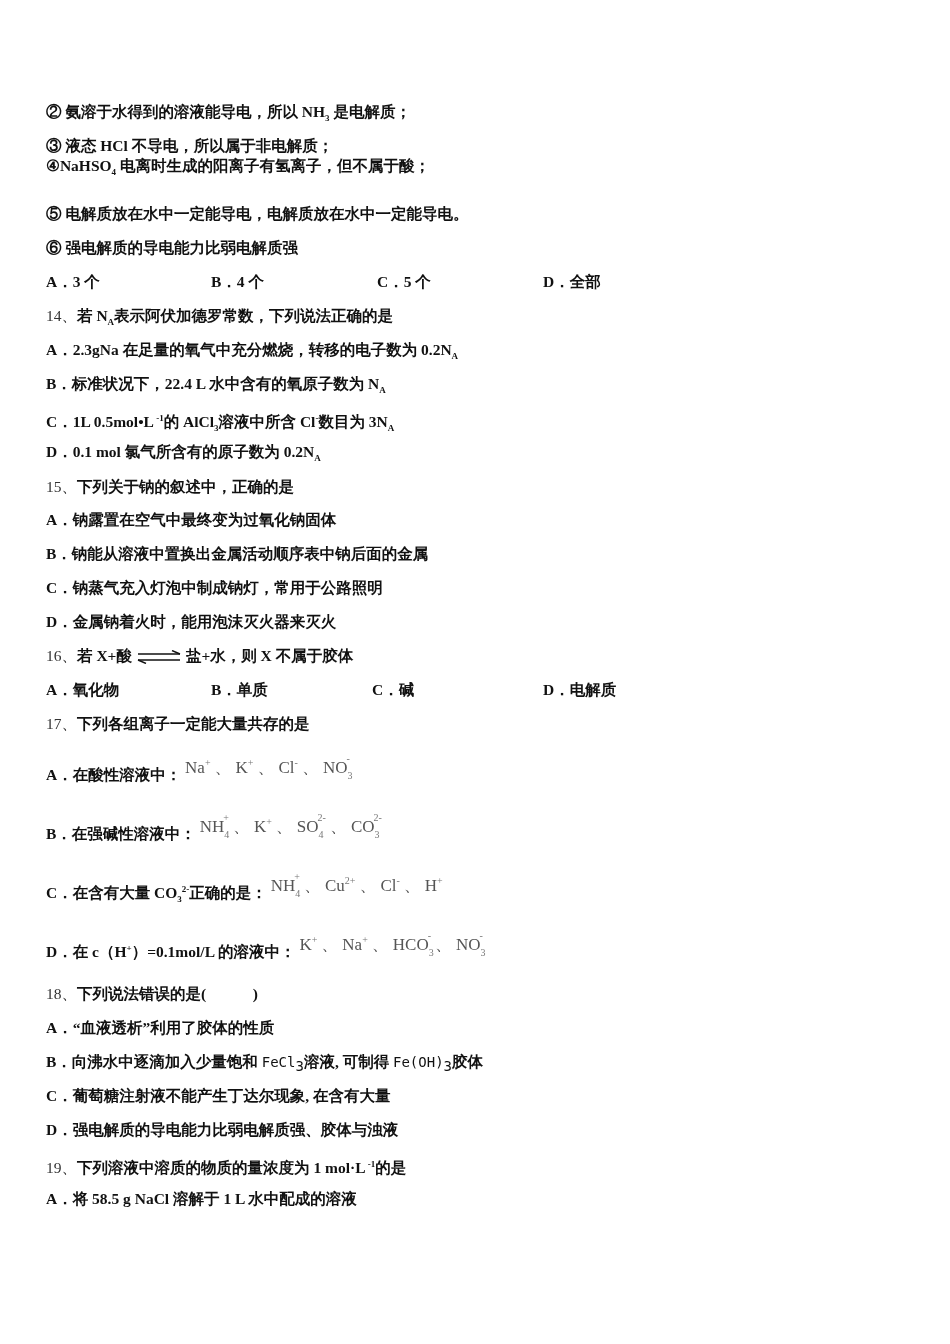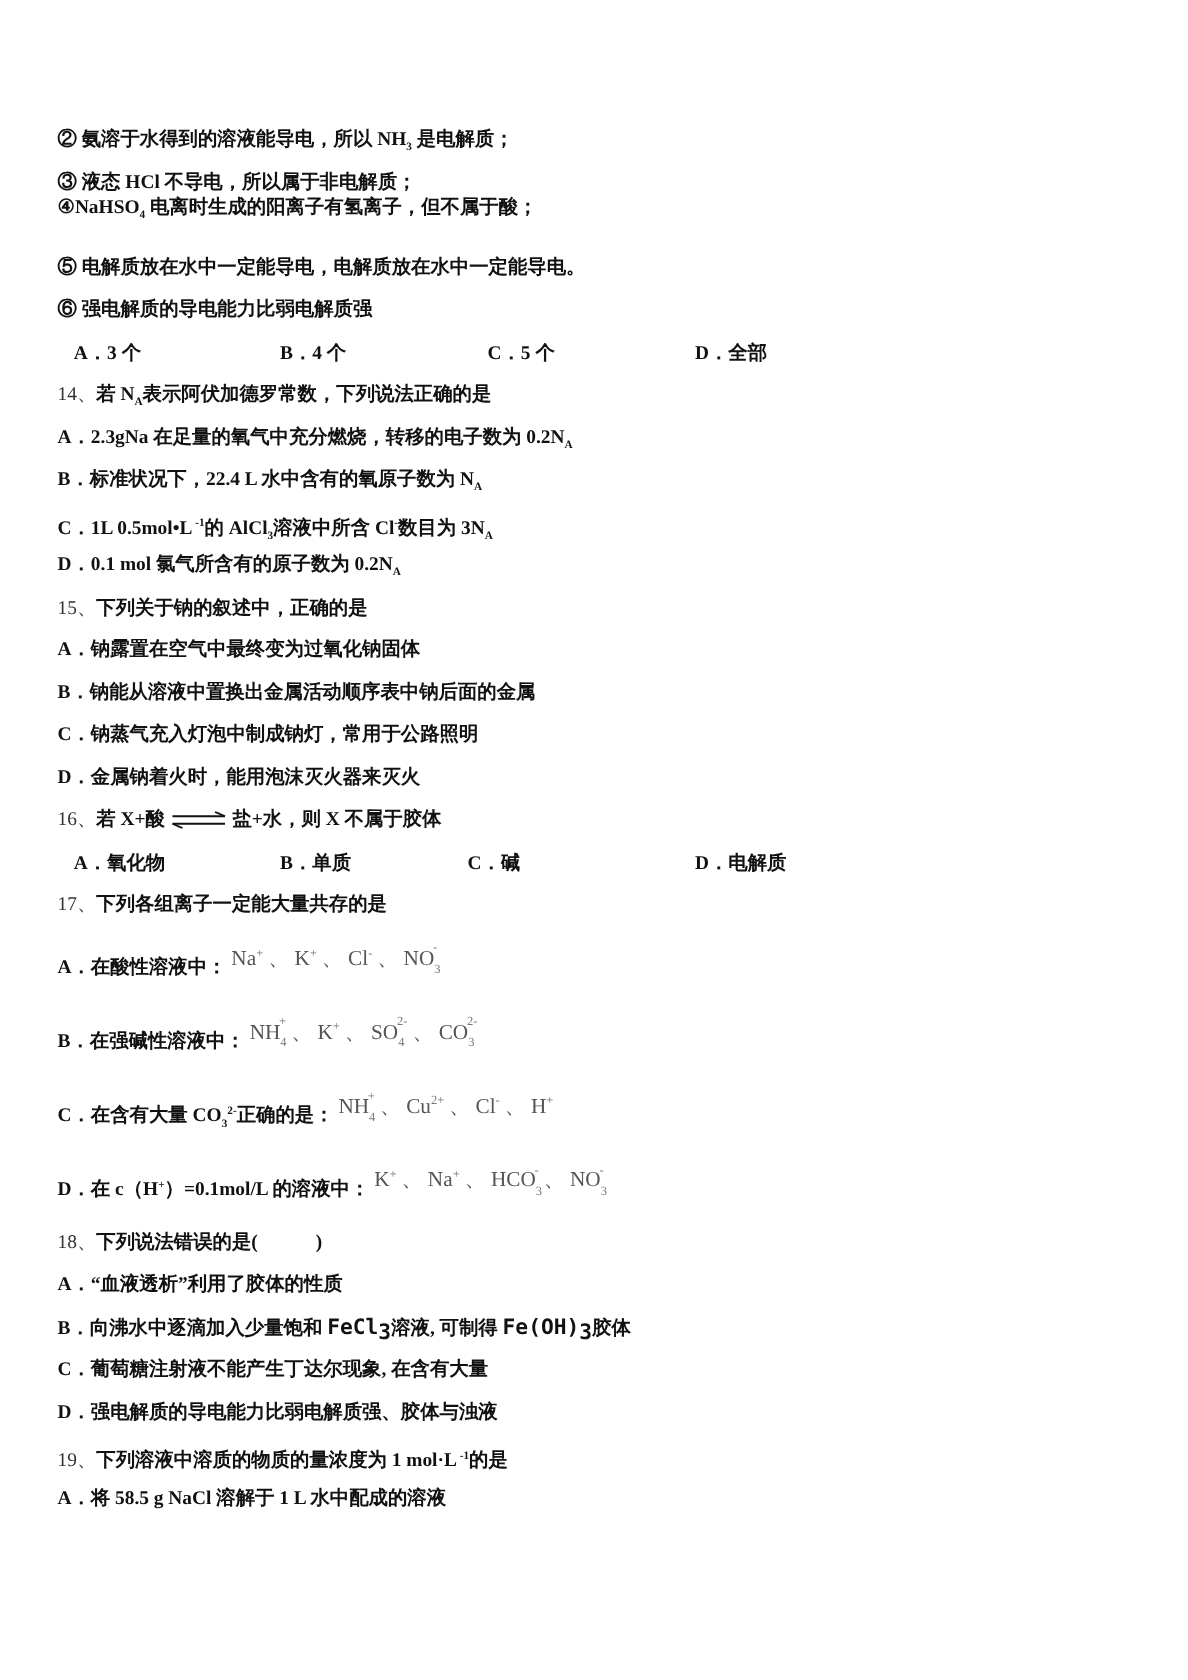--- a/index.html
+++ b/index.html
@@ -1,27 +1,27 @@
 <!DOCTYPE html>
 <html><head>
 <meta charset="utf-8">
 <style>
   html, body { margin: 0; padding: 0; background: #ffffff; }
   body { width: 950px; height: 1344px; position: relative; overflow: hidden;
          font-family: "Liberation Serif", "DejaVu Serif", serif; color: #111; }
   .line { position: absolute; left: 46px; font-size: 15.5px; white-space: nowrap; font-weight: bold; line-height: 20px; }
   .qnum { font-weight: normal; color: #333; }
-  .opt-row { position: absolute; left: 46px; width: 700px; height: 20px; font-size: 15.5px; font-weight: bold; margin-left: 13px; }
+  .opt-row { position: absolute; left: 46px; width: 700px; height: 20px; font-size: 15.5px; font-weight: bold; }
   .opt-row span.opt { position: absolute; top: 0; white-space: nowrap; }
   sub, sup { font-size: 9px; }
   .ion { font-weight: normal; color: #555; font-size: 17px; font-family: "Liberation Serif", serif; }
   .ion sup, .ion sub { font-size: 10px; color: #777; }
   .sep { font-weight: normal; color: #555; margin: 0 4px; }
   .arrow { display: inline-block; width: 46px; height: 14px; vertical-align: middle; margin: 0 4px; }
-  .mono { font-family: "DejaVu Sans Mono", "Liberation Mono", monospace; font-weight: bold; font-size: 17px; }
+  .mono { font-family: "DejaVu Sans Mono", "Liberation Mono", monospace; font-weight: normal; font-size: 14px; }
 </style>
 </head>
 <body>
 
 <div class="line" style="top:102px">
   <span>②</span><span> 氨溶于水得到的溶液能导电，所以 NH</span><sub>3</sub><span> 是电解质；</span>
 </div>
 <div class="line" style="top:136px">
   <span>③</span><span> 液态 HCl 不导电，所以属于非电解质；</span>
 </div>
@@ -69,21 +69,21 @@
   <span class="qnum">16、</span><span>若 X+酸</span><svg class="arrow" viewBox="0 0 46 14">
       <line x1="2" y1="4" x2="44" y2="4" stroke="#111" stroke-width="1.6"></line>
       <polyline points="36,0.5 44,4" fill="none" stroke="#111" stroke-width="1.4"></polyline>
       <line x1="2" y1="10" x2="44" y2="10" stroke="#111" stroke-width="1.6"></line>
       <polyline points="10,13.5 2,10" fill="none" stroke="#111" stroke-width="1.4"></polyline>
     </svg><span>盐+水，则 X 不属于胶体</span>
 </div>
 <div class="opt-row" style="top:680px">
   <span class="opt" style="left:0">A．氧化物</span>
   <span class="opt" style="left:165px">B．单质</span>
-  <span class="opt" style="left:315px">C．碱</span>
+  <span class="opt" style="left:326px">C．碱</span>
   <span class="opt" style="left:497px">D．电解质</span>
 </div>
 
 <div class="line" style="top:714px">
   <span class="qnum">17、</span><span>下列各组离子一定能大量共存的是</span>
 </div>
 <div class="line" style="top:760px">
   <span>A．在酸性溶液中：</span>
   <span class="ion" style="position:relative; top:-7px">
     Na<sup>+</sup><span class="sep">、</span>K<sup>+</sup><span class="sep">、</span>Cl<sup>-</sup><span class="sep">、</span>NO<sub style="position:relative;top:2px">3</sub><sup style="margin-left:-6px;position:relative;top:-4px">-</sup>

